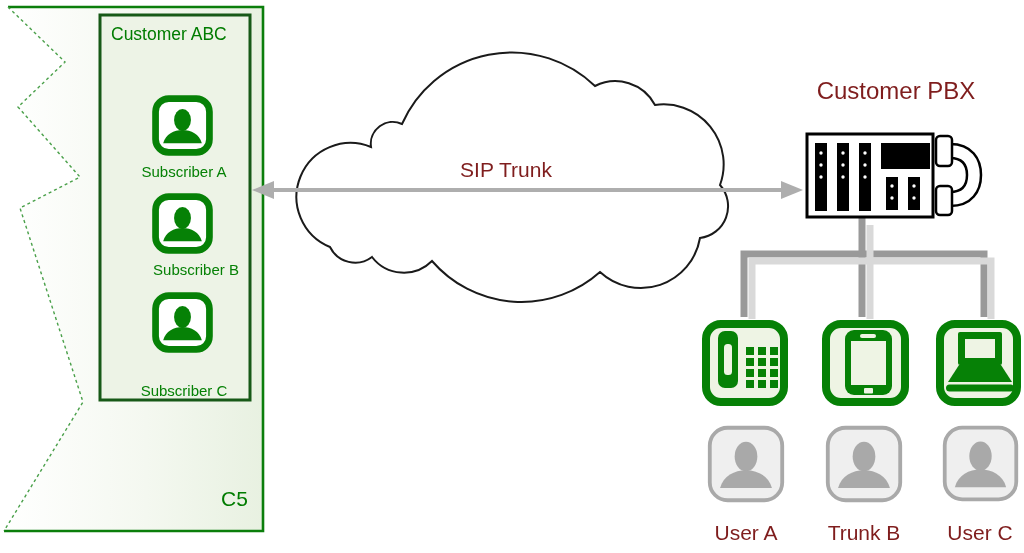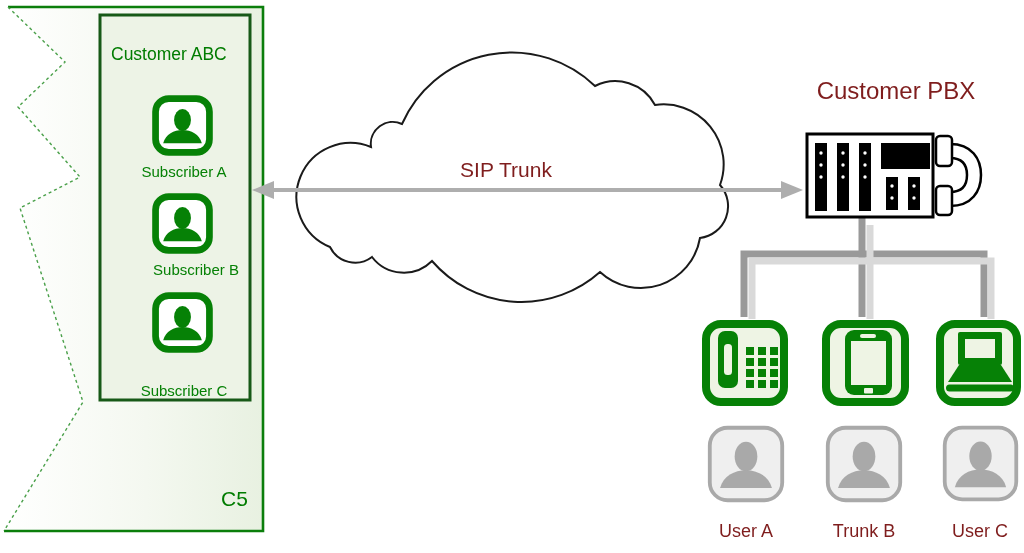--- a/index.html
+++ b/index.html
@@ -3,27 +3,27 @@
 <meta charset="utf-8">
 <style>
   html,body{margin:0;padding:0;background:#fff;}
   #canvas{
     position:relative;width:1024px;height:553px;background:#ffffff;
     font-family:"Liberation Sans", sans-serif;overflow:hidden;
   }
   #canvas svg{position:absolute;left:0;top:0;}
   .lbl{position:absolute;white-space:normal;}
   .lbl.center{text-align:center;}
-  .green-title{color:#007c00;font-size:17.5px;line-height:26px;width:118px;margin-top:20px;}
+  .green-title{color:#007c00;font-size:17.5px;line-height:26px;width:118px;}
   .green-sub{color:#068106;font-size:15px;width:168px;}
   .green-code{color:#007c00;font-size:21px;}
   .gray-lbl{color:#7f1d1d;}
   .sip{font-size:21px;width:200px;}
   .pbx-title{font-size:24px;width:220px;}
-  .user-lbl{font-size:18px;width:120px;}
+  .user-lbl{font-size:21px;width:120px;}
 </style>
 </head>
 <body>
 
 <div id="canvas">
 
   <svg width="1024" height="553" viewBox="0 0 1024 553">
     <defs>
       <linearGradient id="zoneGrad" x1="0" y1="0" x2="1" y2="0">
         <stop offset="0" stop-color="#ffffff"></stop>

